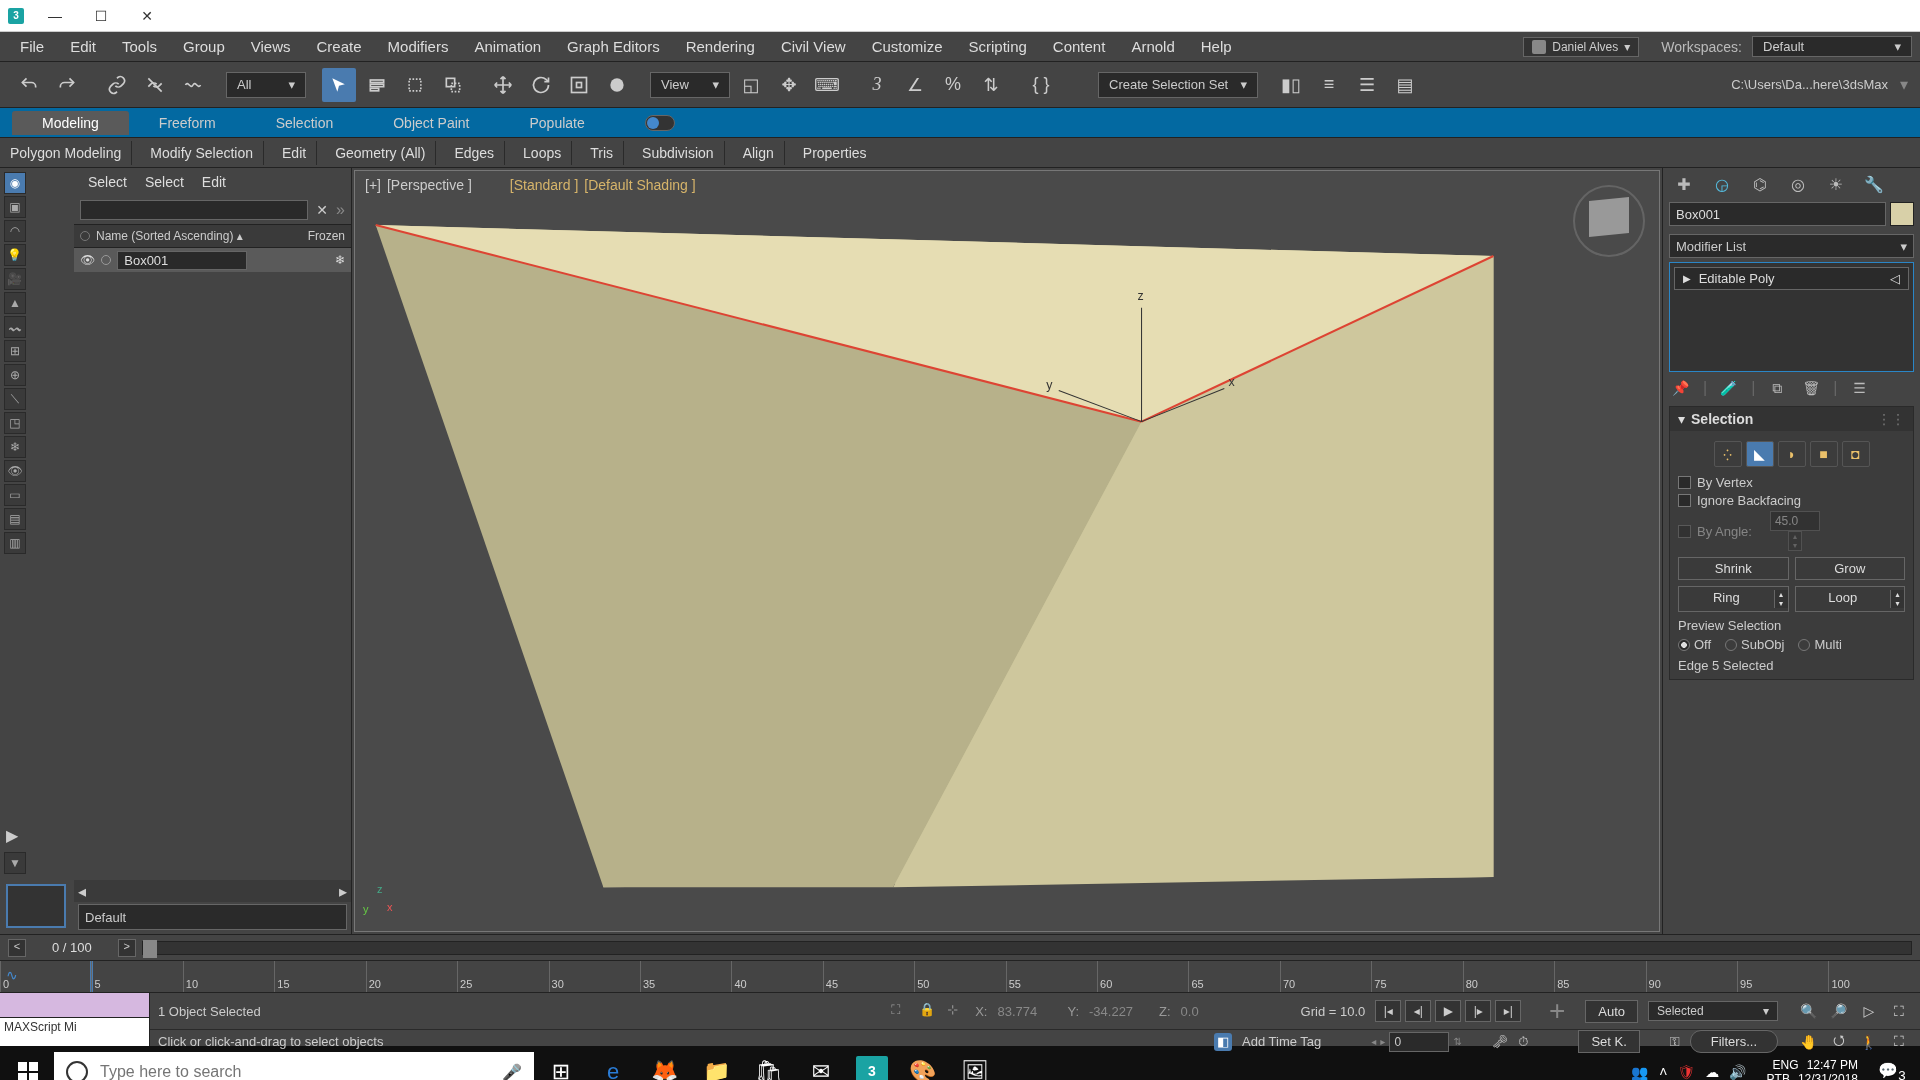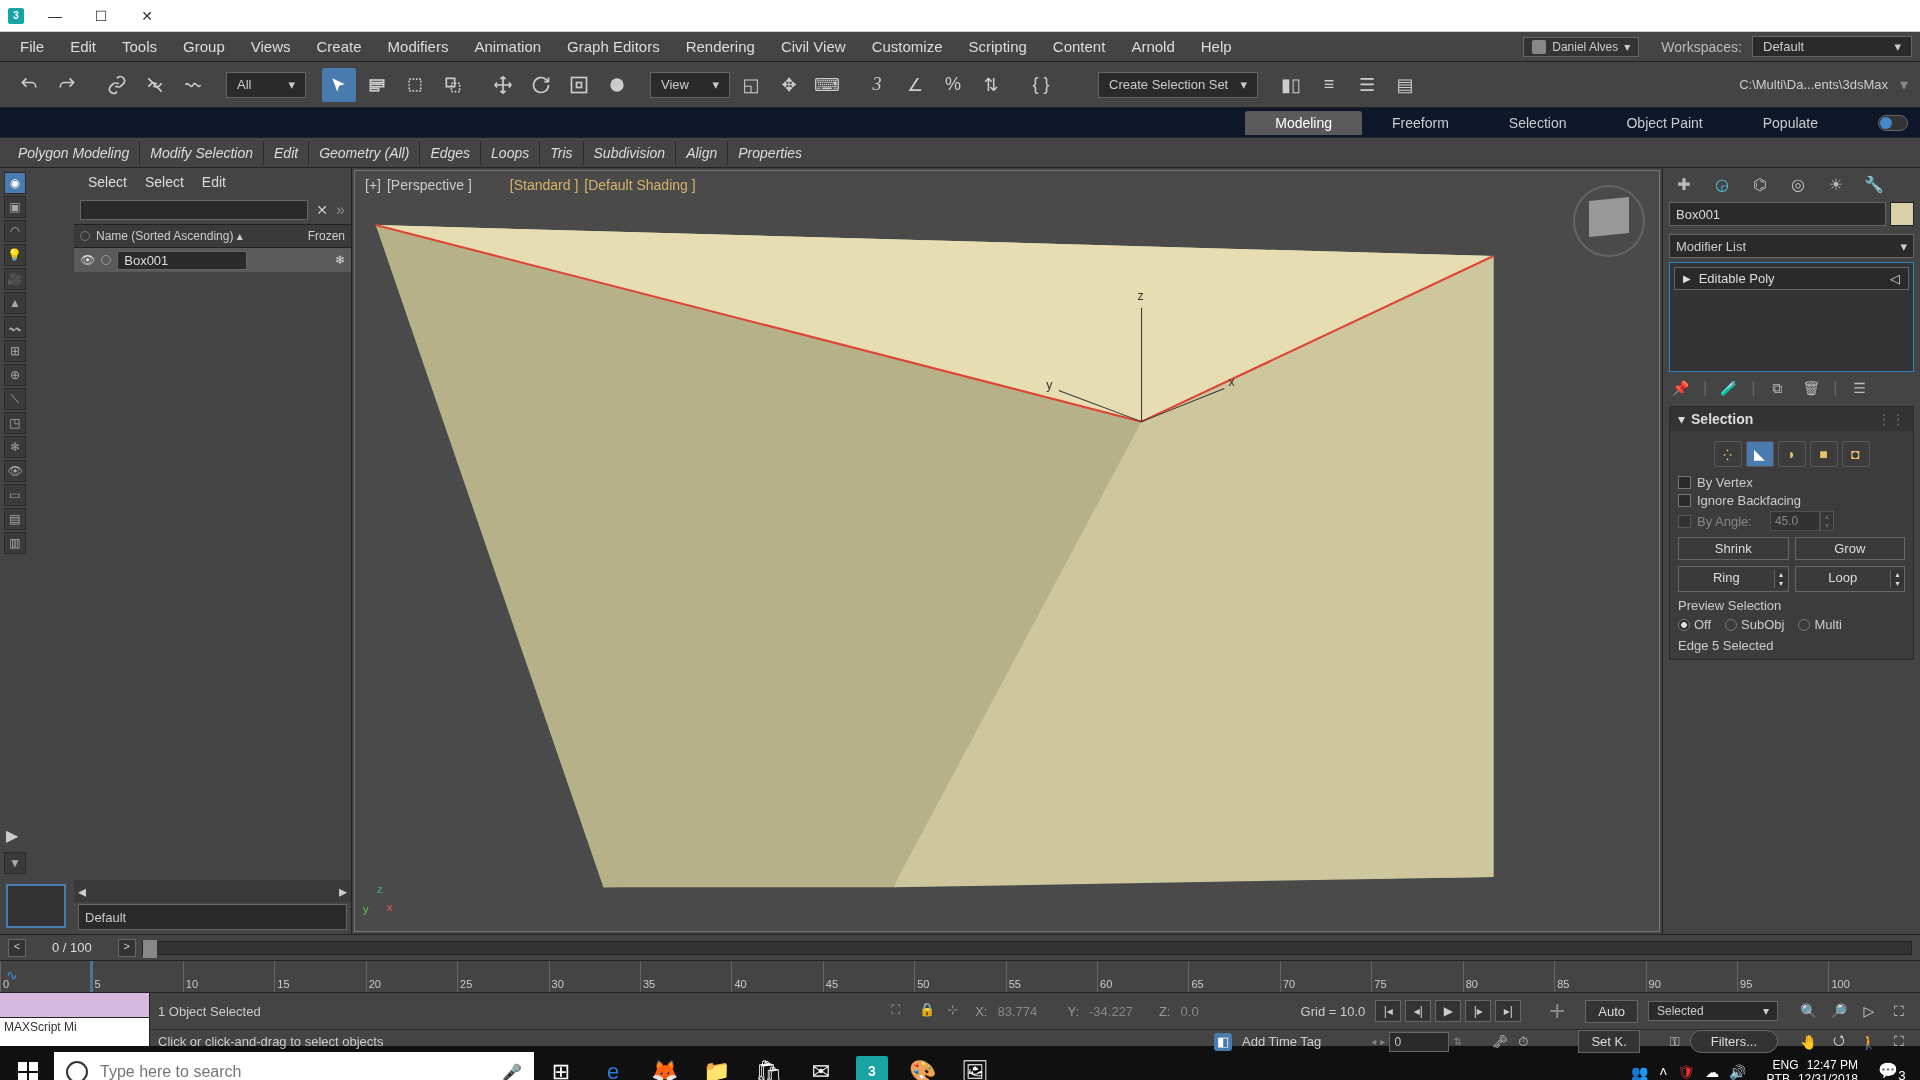--- a/index.html
+++ b/index.html
@@ -23,28 +23,28 @@
 
 
 .maintoolbar { height: 46px; background: #444; display: flex; align-items:center; padding: 0 12px; gap:4px; border-bottom:1px solid #222;}
 .tb-btn { width:34px; height:34px; display:flex; align-items:center; justify-content:center; color:#ccc; font-size:18px; border-radius:2px; position:relative;}
 .tb-btn.active { background:#4a7baf; }
 .tb-sep { width:8px; }
 .tb-drop { background:#2a2a2a; border:1px solid #666; color:#ccc; font-size:13px; padding:3px 10px; min-width:80px; display:flex; justify-content:space-between; align-items:center; height:26px;}
 .tb-path { color:#ccc; font-size:13px; margin-left:auto; padding-right:8px; max-width:200px; overflow:hidden; white-space:nowrap;}
 
 
-.ribbonrow { height: 30px; background:#0f172a; display:flex; align-items:center; padding:0 12px; gap:0; border-bottom:1px solid #222;justify-content:flex-end;}
+.ribbonrow { height: 30px; background:#0369a1; display:flex; align-items:center; padding:0 12px; gap:0; border-bottom:1px solid #222;}
 .ribbon-tab { color:#ccc; font-size:14px; padding:4px 30px; }
 .ribbon-tab.active { background:#5a5a5a; color:#fff; border-radius:3px 3px 0 0; }
 .ribbon-toggle { margin-left:30px; width:30px; height:16px; background:#333; border:1px solid #666; border-radius:8px; position:relative;}
 .ribbon-toggle::after{content:""; position:absolute; width:12px; height:12px; background:#48c; border-radius:50%; top:1px; left:1px;}
 
 
-.subribbon { height:30px; background:#444; display:flex; align-items:center; padding:0 8px; gap:0; border-bottom:1px solid #222;font-style:italic;}
+.subribbon { height:30px; background:#444; display:flex; align-items:center; padding:0 0; gap:8px; border-bottom:1px solid #222;}
 .subribbon .sitem { color:#ddd; font-size:14px; padding:4px 10px; border-right:1px solid #2a2a2a;}
 .subribbon .sitem:last-child{border-right:none;}
 
 
 .mainarea { display:flex; height: calc(1080px - 32px - 30px - 46px - 30px - 30px - 54px - 40px - 52px); background:#444;}
 .leftcol { width:74px; background:#444; display:flex; flex-direction:column; }
 .scenecol { width:278px; background:#444; display:flex; flex-direction:column; border-right:1px solid #222;}
 .viewport-wrap { flex:1; background:#4a4a4a; position:relative; border:1px solid #777; margin:2px;}
 .rightpanel { width:258px; background:#444; border-left:1px solid #222;}
 
@@ -102,21 +102,21 @@
 .mod-tools .mt{ width:24px; height:24px; color:#bbb; font-size:14px; display:flex; align-items:center; justify-content:center;}
 .rollout { margin:6px 6px; background:#3c3c3c; border:1px solid #2a2a2a;}
 .rollout-h { background:#333; color:#ddd; font-size:14px; padding:4px 8px; display:flex; align-items:center; gap:6px;}
 .rollout-b { padding:6px 8px; color:#ccc; font-size:13px;}
 .sel-icons{ display:flex; justify-content:center; gap:4px; margin:4px 0 8px;}
 .sel-icons .si{ width:28px; height:26px; border:1px solid #555; display:flex; align-items:center; justify-content:center; color:#eac06a; font-size:14px; border-radius:2px;}
 .sel-icons .si.active{ background:#4a7baf; color:#fff;}
 .chk{ display:flex; align-items:center; gap:6px; margin:3px 0;}
 .chk .box{width:13px;height:13px;border:1px solid #777;background:#2a2a2a;}
 .chk.dis{opacity:.5;}
-.spinner{ display:inline-flex; align-items:center;}
+.spinner{ display:inline-flex; align-items:center;flex-direction:column;}
 .spinner input{width:50px; height:20px; background:#2a2a2a; border:1px solid #666; color:#ccc; font-size:12px; padding:0 4px;}
 .spinner .ar{width:14px; height:20px; background:#333; border:1px solid #666; color:#888; font-size:8px; display:flex; flex-direction:column;}
 .spinner .ar span{flex:1; text-align:center; line-height:9px;}
 .btn-row{display:flex; gap:6px; margin:6px 0;}
 .btn-row .b{flex:1; background:#3a3a3a; border:1px solid #666; color:#ddd; font-size:13px; text-align:center; padding:3px 0;}
 .btn-row .b.spin{display:flex;}
 .btn-row .b.spin .lbl{flex:1;}
 .btn-row .b.spin .ar{width:14px; background:#333; border-left:1px solid #666; font-size:8px; display:flex; flex-direction:column;}
 .radio-row{display:flex; gap:14px; margin:4px 0;}
 .radio-row .r{display:flex; align-items:center; gap:4px;}
@@ -323,21 +323,21 @@
   <div class="tb-drop" style="min-width:160px;margin-left:36px;">
       <span>Create Selection Set</span>
       <span>▾</span>
     </div>
   <div class="tb-sep"></div>
   <div class="tb-btn">▮▯</div>
   <div class="tb-btn">≡</div>
   <div class="tb-btn">☰</div>
   <div class="tb-btn">▤</div>
   <div class="tb-sep"></div>
-  <div class="tb-path">C:\Multi\Da...ents\3dsMax</div>
+  <div class="tb-path">C:\Users\Da...here\3dsMax</div>
   <span style="color:#888;">▾</span>
 </div>
 
 <div class="ribbonrow">
   <div class="ribbon-tab active">Modeling</div>
   <div class="ribbon-tab">Freeform</div>
   <div class="ribbon-tab">Selection</div>
   <div class="ribbon-tab">Object Paint</div>
   <div class="ribbon-tab">Populate</div>
   <div class="ribbon-toggle"></div>

